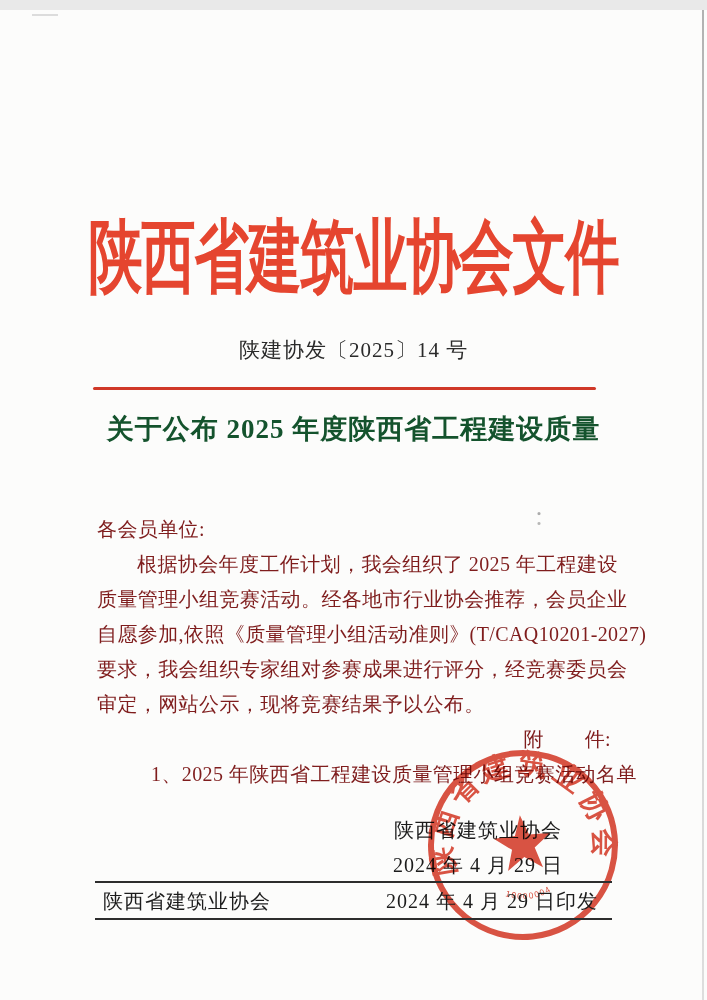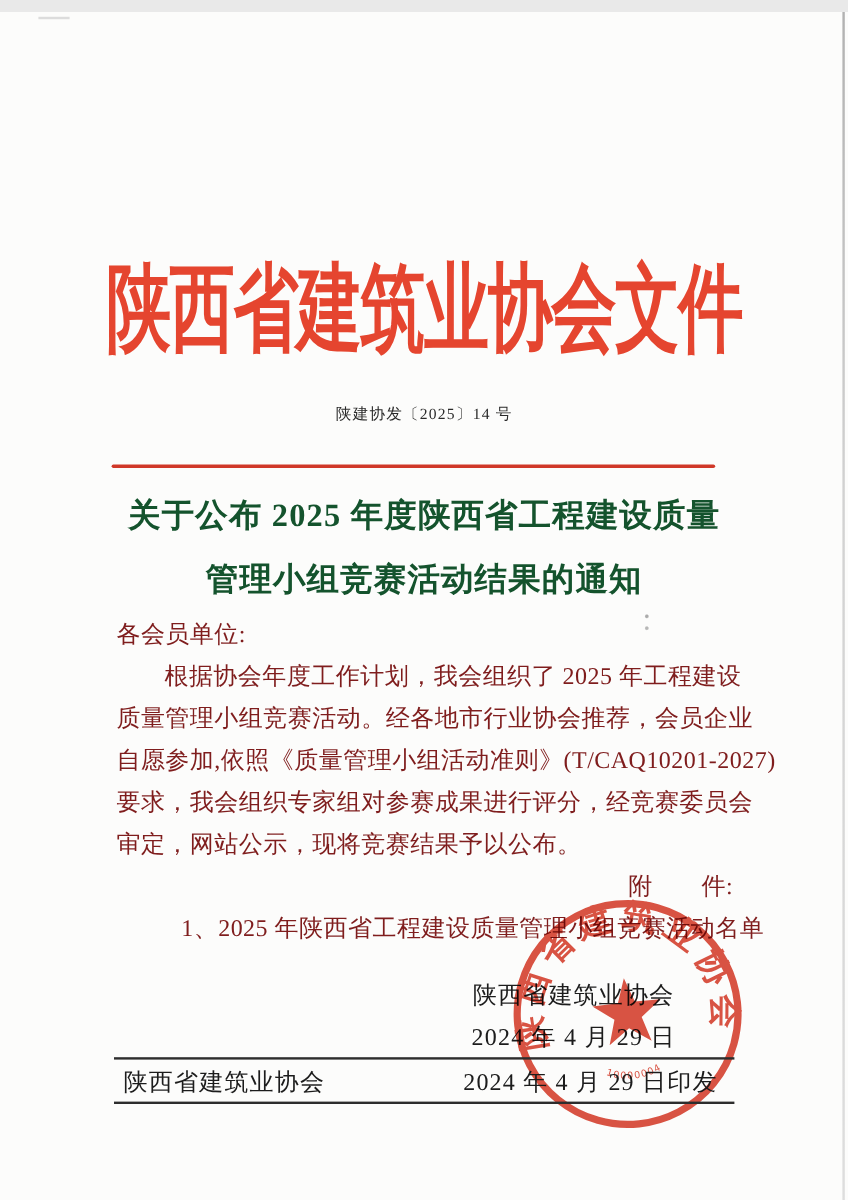--- a/index.html
+++ b/index.html
@@ -19,21 +19,21 @@
     font-size:54px;font-weight:bold;
     color:#e5452f;
     letter-spacing:-1px;
     white-space:nowrap;
     transform:scaleY(1.48);
     transform-origin:50% 0;
   }
   .doc-number{
     position:absolute;top:326px;left:0;width:707px;
     text-align:center;
-    font-size:13px;
+    font-size:21px;
     letter-spacing:1px;
     color:#2a2a2a;
   }
   .red-divider{
     position:absolute;top:377px;left:93px;width:503px;height:3px;
     background:#d03828;
     border-radius:2px;
   }
   
   .doc-title{
@@ -112,21 +112,20 @@
   <div class="corner-dash"></div>
 
   <div class="letterhead">陕西省建筑业协会文件</div>
 
   <div class="doc-number">陕建协发〔2025〕14 号</div>
 
   <div class="red-divider"></div>
 
   <h1 class="doc-title">
     <div>关于公布 2025 年度陕西省工程建设质量</div>
-    <div>管理小组竞赛活动结果的通知</div>
   </h1>
 
   <div class="doc-body">
     <div class="body-line">各会员单位:</div>
     <div class="body-line indent-2">根据协会年度工作计划，我会组织了 2025 年工程建设</div>
     <div class="body-line">质量管理小组竞赛活动。经各地市行业协会推荐，会员企业</div>
     <div class="body-line">自愿参加,依照《质量管理小组活动准则》(T/CAQ10201-2027)</div>
     <div class="body-line">要求，我会组织专家组对参赛成果进行评分，经竞赛委员会</div>
     <div class="body-line">审定，网站公示，现将竞赛结果予以公布。</div>
     <div class="body-line indent-3">附　　件:</div>

